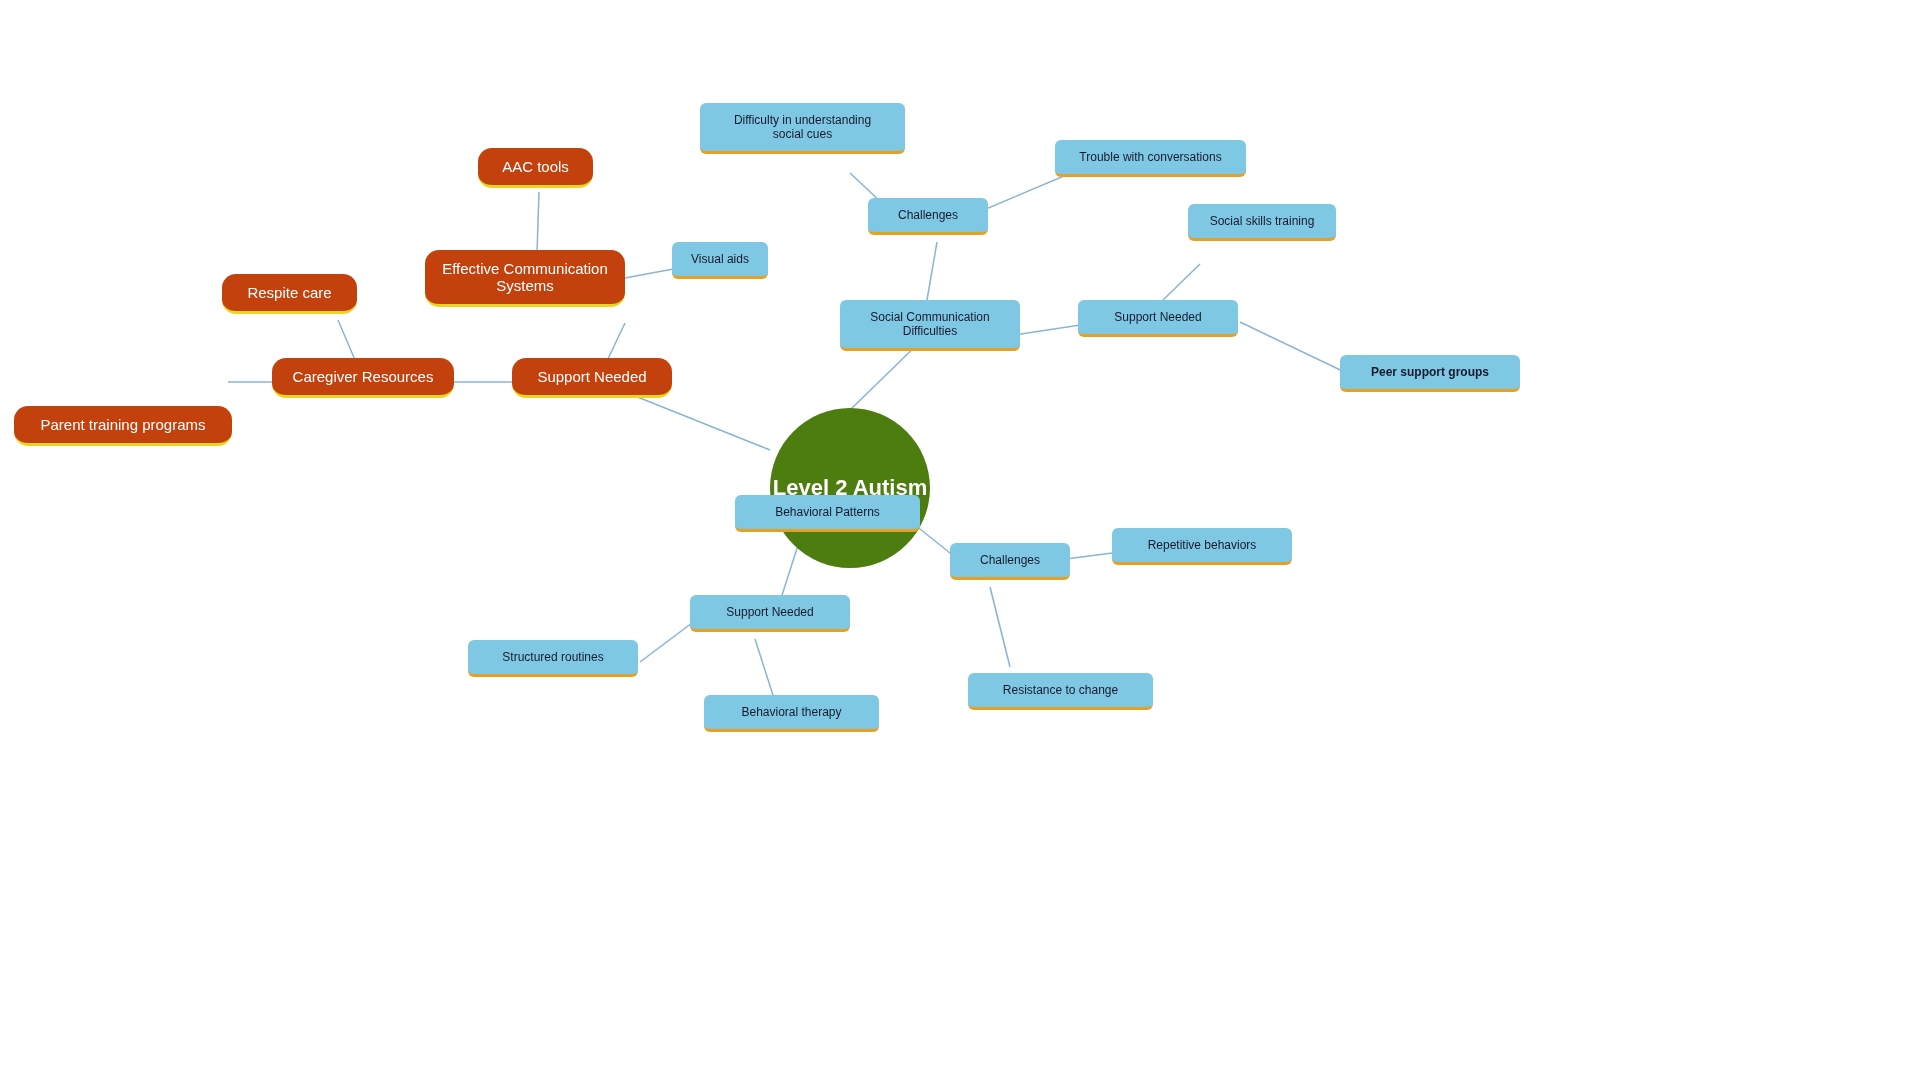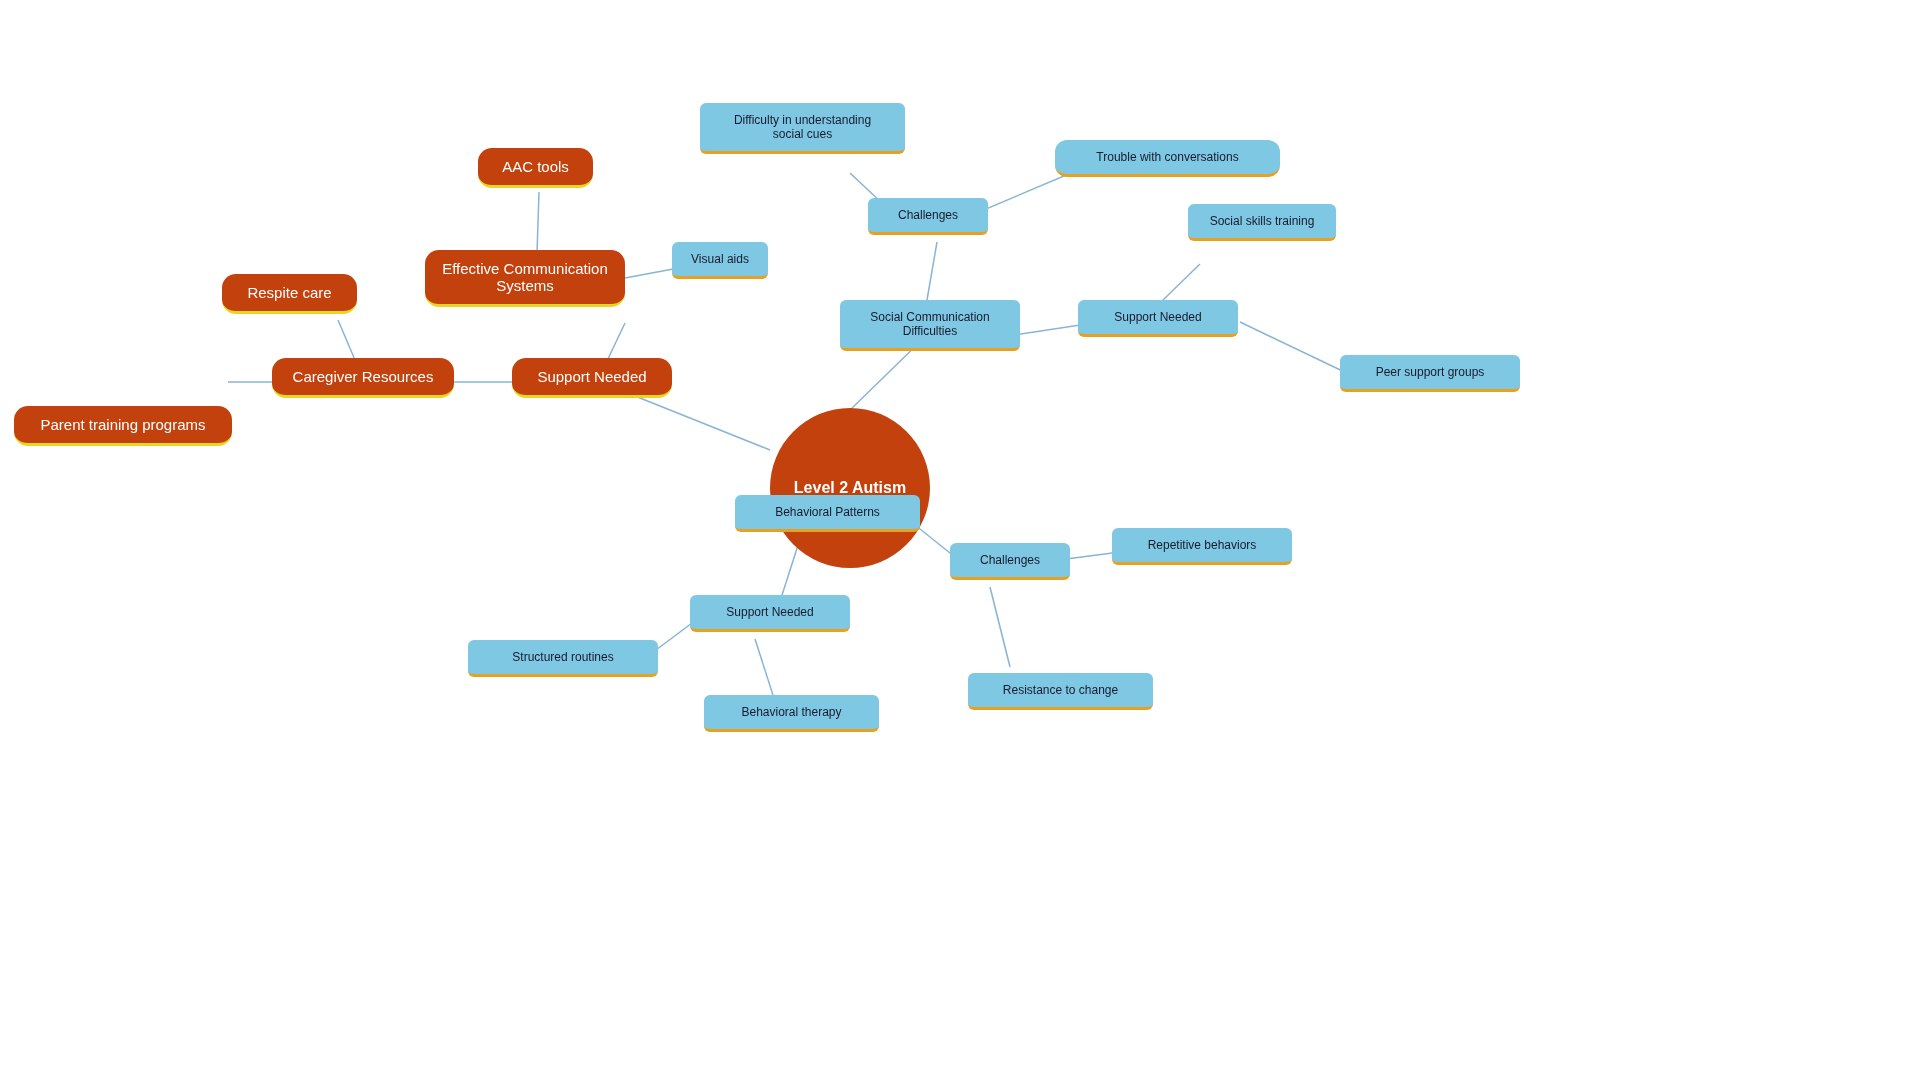--- a/index.html
+++ b/index.html
@@ -27,23 +27,23 @@
       align-items: center;
       justify-content: center;
       text-align: center;
       z-index: 1;
     }
 
     .node-center {
       width: 160px;
       height: 160px;
       border-radius: 50%;
-      background: #c2410c;
+      background: #4d7c0f;
       color: #ffffff;
-      font-size: 16px;
+      font-size: 22px;
       font-weight: 600;
       line-height: 1.3;
     }
 
     .node-blue {
       background: #7ec8e3;
       color: #1a1a2e;
       border-radius: 6px;
       padding: 10px 16px;
       font-size: 12px;
@@ -122,33 +122,33 @@
 </div>
 
 <div class="node node-blue" style="left: 868px; top: 198px; width: 120px;">
   <span>Challenges</span>
 </div>
 
 <div class="node node-blue" style="left: 700px; top: 103px; width: 205px;">
   <span>Difficulty in understanding<br>social cues</span>
 </div>
 
-<div class="node node-blue" style="left: 1055px; top: 140px; width: 225px; border-radius: 12px;">
+<div class="node node-blue" style="left: 1055px; top: 140px; width: 191px;">
   <span>Trouble with conversations</span>
 </div>
 
 <div class="node node-blue" style="left: 1078px; top: 300px; width: 160px;">
   <span>Support Needed</span>
 </div>
 
 <div class="node node-blue" style="left: 1188px; top: 204px; width: 148px;">
   <span>Social skills training</span>
 </div>
 
-<div class="node node-blue" style="left: 1340px; top: 355px; width: 180px;">
+<div class="node node-blue" style="left: 1340px; top: 355px; width: 180px; font-weight: bold;">
   <span>Peer support groups</span>
 </div>
 
 <div class="node node-purple" style="left: 425px; top: 250px; width: 200px;">
   <span>Effective Communication<br>Systems</span>
 </div>
 
 <div class="node node-purple" style="left: 478px; top: 148px; width: 115px;">
   <span>AAC tools</span>
 </div>
@@ -186,19 +186,19 @@
 </div>
 
 <div class="node node-blue" style="left: 968px; top: 645px; width: 185px; margin-top: 28px;">
   <span>Resistance to change</span>
 </div>
 
 <div class="node node-blue" style="left: 690px; top: 595px; width: 160px;">
   <span>Support Needed</span>
 </div>
 
-<div class="node node-blue" style="left: 468px; top: 640px; width: 190px;">
+<div class="node node-blue" style="left: 468px; top: 640px; width: 170px;">
   <span>Structured routines</span>
 </div>
 
 <div class="node node-blue" style="left: 704px; top: 695px; width: 175px;">
   <span>Behavioral therapy</span>
 </div>
 
 </body></html>

